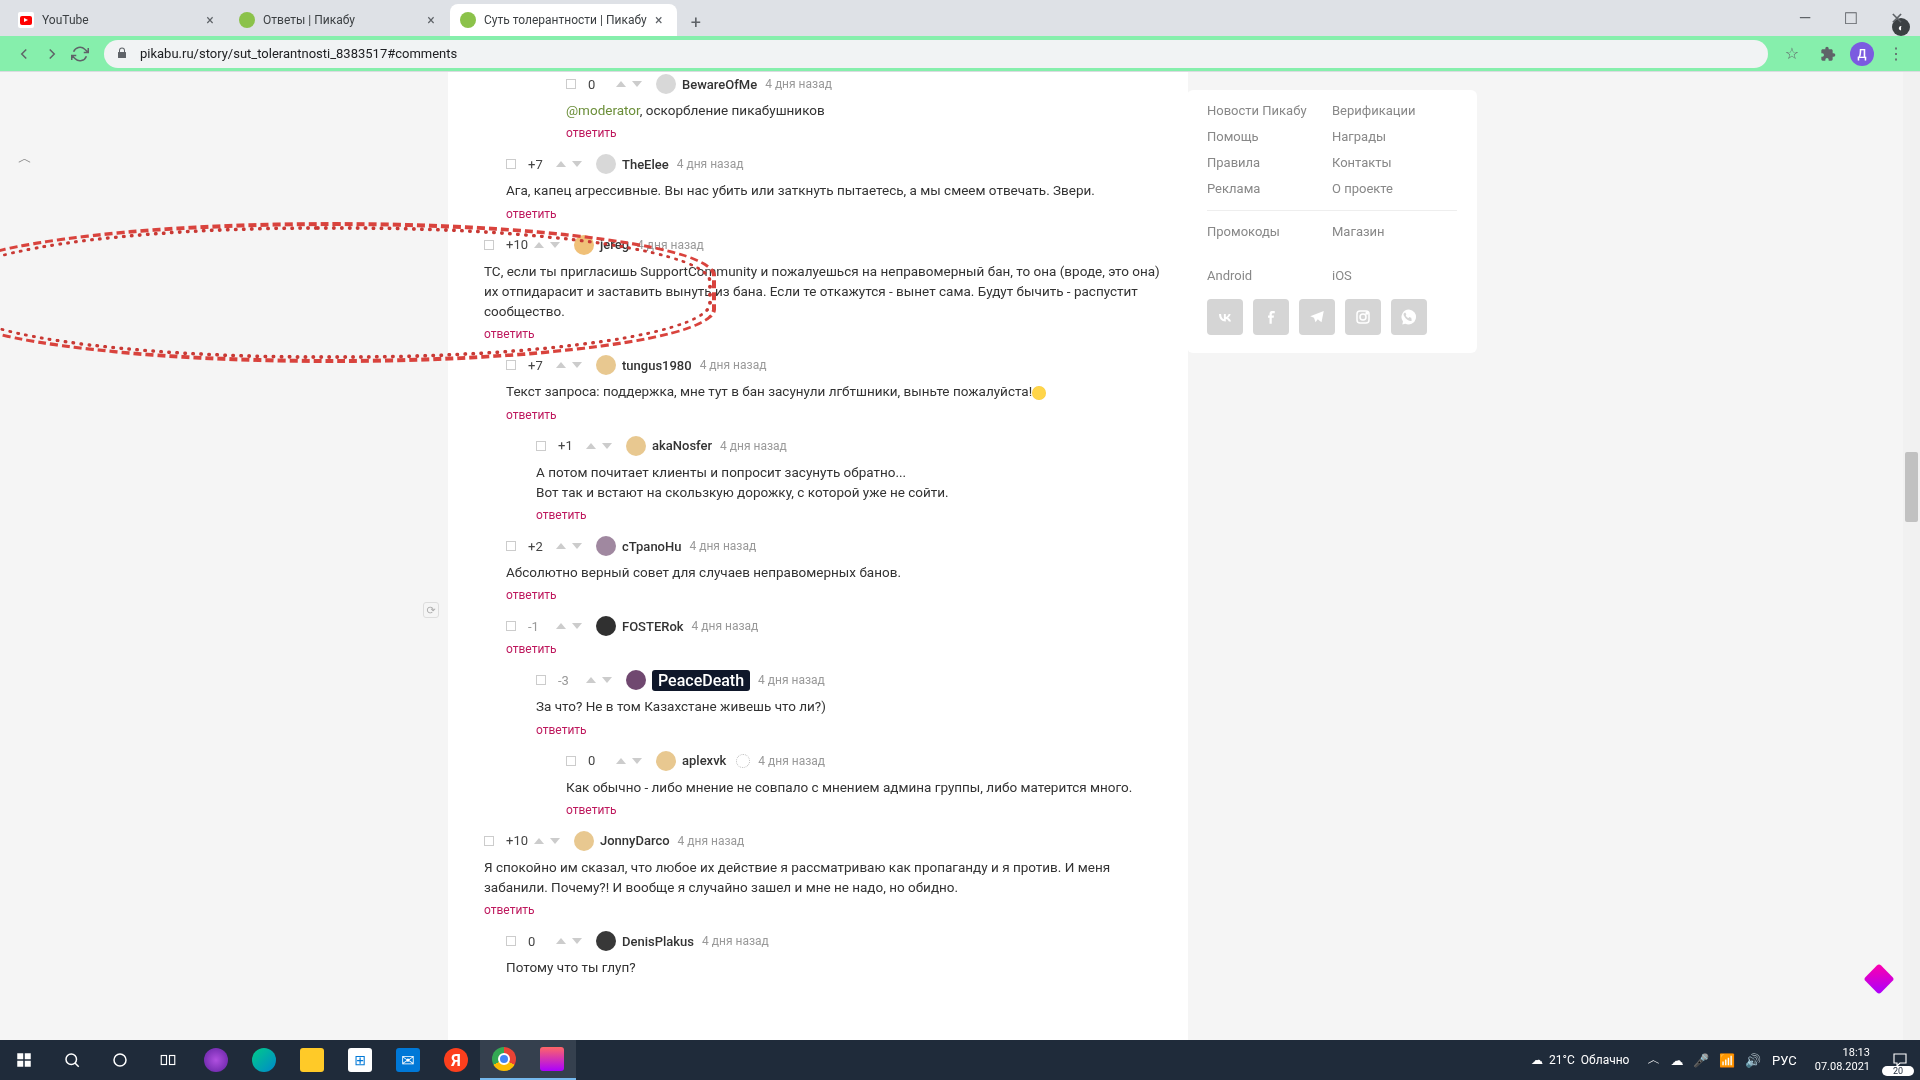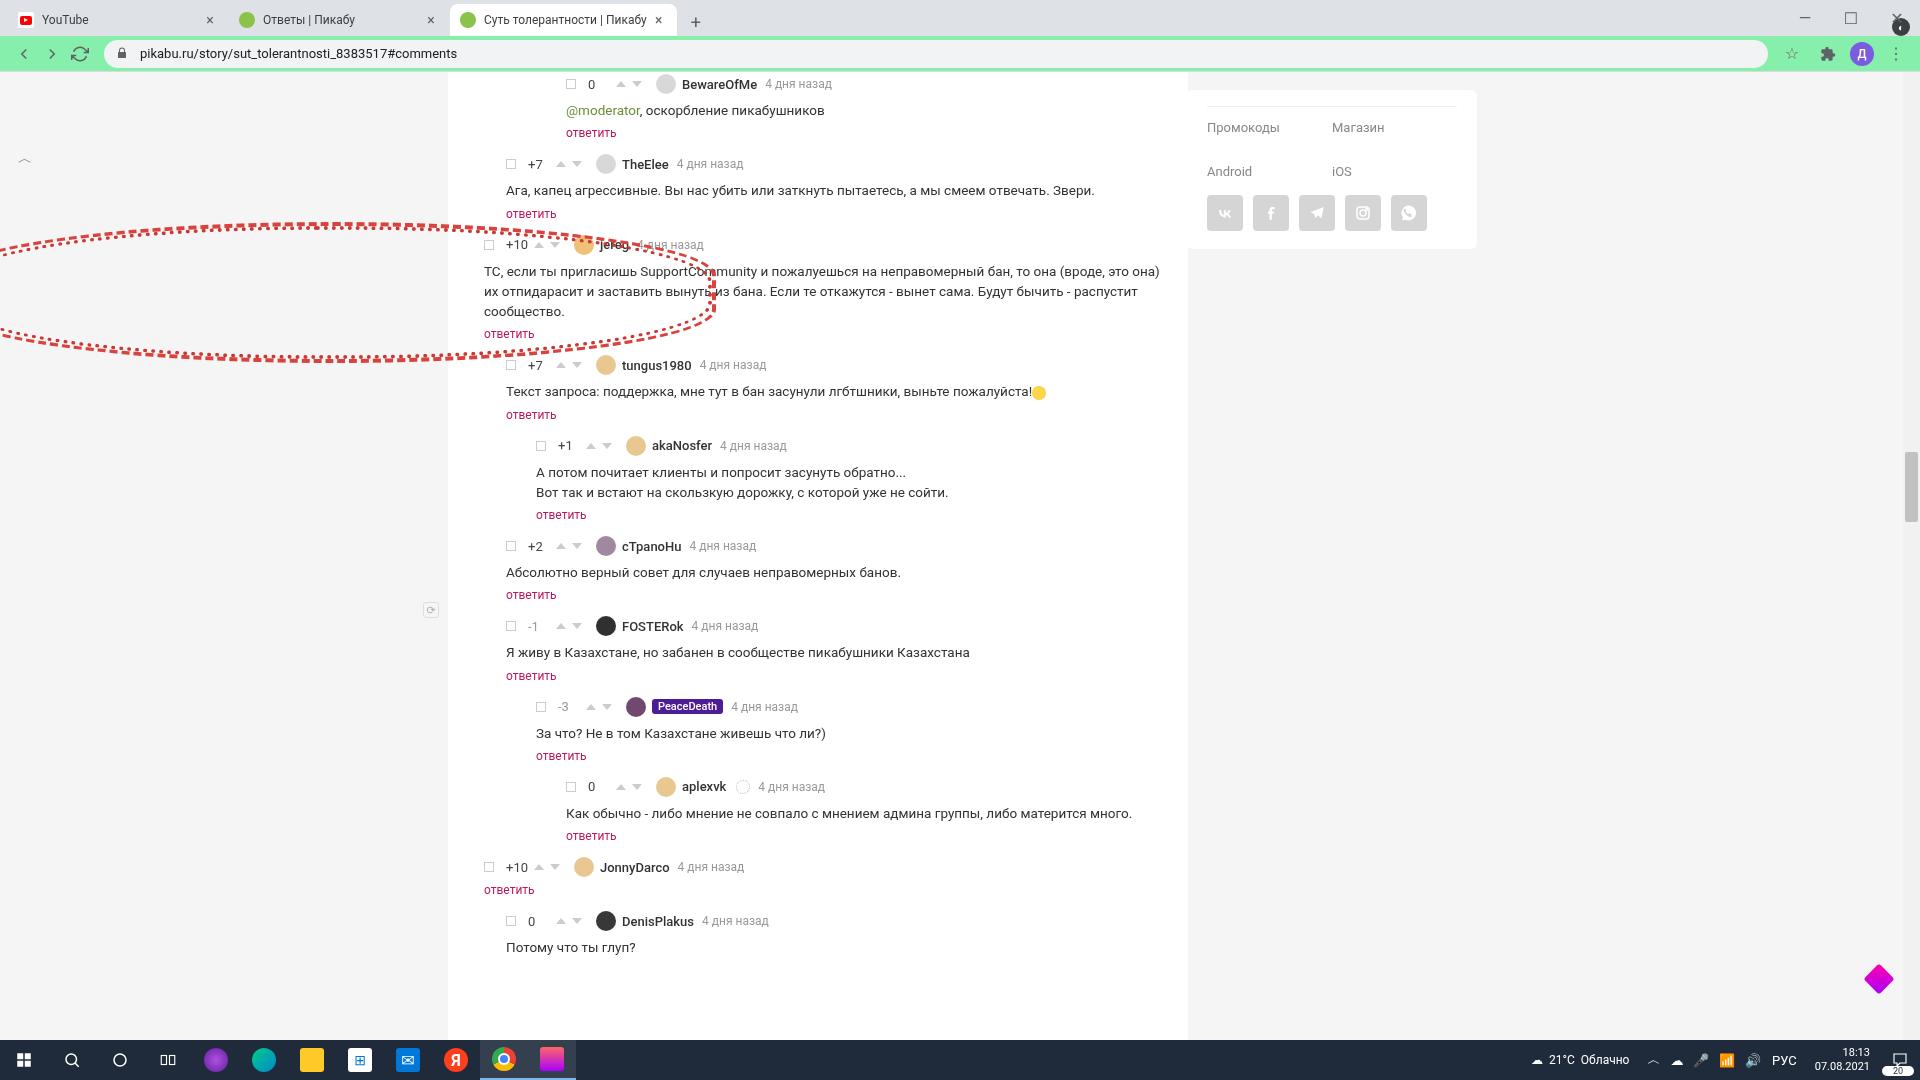--- a/index.html
+++ b/index.html
@@ -41,21 +41,21 @@
 
 .comment { padding: 0 0 6px 0; position: relative; }
 .comment-head { display: flex; align-items: center; gap: 6px; font-size: 13px; min-height: 24px; }
 .rating { color: #444; font-size: 13px; min-width: 22px; }
 .rating.gray { color: #999; }
 .vote-up, .vote-down { width: 0; height: 0; border-left: 5px solid transparent; border-right: 5px solid transparent; cursor: pointer; }
 .vote-up { border-bottom: 6px solid #ccc; }
 .vote-down { border-top: 6px solid #ccc; }
 .c-avatar { width: 20px; height: 20px; border-radius: 50%; background: #dcc; margin-left: 8px; flex-shrink: 0; }
 .username { color: #333; font-weight: 500; font-size: 13px; cursor: pointer; }
-.username.green-badge { background: #4c1d95; color: #fff; padding: 1px 6px; border-radius: 3px; font-size: 11px; }
+.username.green-badge { background: #0f172a; color: #fff; padding: 1px 6px; border-radius: 3px; font-size: 16px; }
 .timestamp { color: #999; font-size: 12px; margin-left: 2px; }
 .comment-text { font-size: 13.5px; color: #333; line-height: 1.5; padding: 4px 20px 2px 0; }
 .reply { color: #be185d; font-size: 12px; cursor: pointer; padding: 2px 0 6px 0; display: inline-block; }
 .mention { color: #6c8f3a; }
 .expand-box { width: 10px; height: 10px; border: 1px solid #ccc; margin-right: 6px; flex-shrink: 0; }
 
 .lvl-0 { margin-left: 36px; }
 .lvl-1 { margin-left: 58px; }
 .lvl-2 { margin-left: 88px; }
 .lvl-3 { margin-left: 118px; }
@@ -241,21 +241,21 @@
             <span class="timestamp">4 дня назад</span>
           </div><div class="comment-text">Абсолютно верный совет для случаев неправомерных банов.</div><span class="reply">ответить</span></div>
         <div class="comment lvl-1"><div class="comment-head">
             <span class="expand-box"></span>
             <span class="rating gray">-1</span>
             <span class="vote-up"></span>
             <span class="vote-down"></span>
             <span class="c-avatar" style="background:#303030"></span>
             <span class="username">FOSTERok</span>
             <span class="timestamp">4 дня назад</span>
-          </div><div class="comment-text">Я живу в Казахстане, но забанен в сообществе пикабушники Казахстана</div><span class="reply">ответить</span></div>
+          </div><span class="reply">ответить</span></div>
         <div class="comment lvl-2"><div class="comment-head">
             <span class="expand-box"></span>
             <span class="rating gray">-3</span>
             <span class="vote-up"></span>
             <span class="vote-down"></span>
             <span class="c-avatar" style="background:#704870"></span>
             <span class="username green-badge">PeaceDeath</span>
             <span class="timestamp">4 дня назад</span>
           </div><div class="comment-text">За что? Не в том Казахстане живешь что ли?)</div><span class="reply">ответить</span></div>
         <div class="comment lvl-3"><div class="comment-head">
@@ -269,39 +269,53 @@
             <span class="timestamp">4 дня назад</span>
           </div><div class="comment-text">Как обычно - либо мнение не совпало с мнением админа группы, либо матерится много.</div><span class="reply">ответить</span></div>
         <div class="comment lvl-0"><div class="comment-head">
             <span class="expand-box"></span>
             <span class="rating">+10</span>
             <span class="vote-up"></span>
             <span class="vote-down"></span>
             <span class="c-avatar" style="background:#e8c890"></span>
             <span class="username">JonnyDarco</span>
             <span class="timestamp">4 дня назад</span>
-          </div><span class="reply">ответить</span></div>
+          </div><div class="comment-text">Я спокойно им сказал, что любое их действие я рассматриваю как пропаганду и я против. И меня забанили. Почему?! И вообще я случайно зашел и мне не надо, но обидно.</div><span class="reply">ответить</span></div>
         <div class="comment lvl-1">
           <div class="comment-head">
             <span class="expand-box"></span>
             <span class="rating">0</span>
             <span class="vote-up"></span>
             <span class="vote-down"></span>
             <span class="c-avatar" style="background:#383838"></span>
             <span class="username">DenisPlakus</span>
             <span class="timestamp">4 дня назад</span>
           </div>
           <div class="comment-text">Потому что ты глуп?</div>
         </div>
       </div>
   </div>
 
   <div class="highlight-circle" style="left:-52px; top:148px; width:770px; height:145px;"></div>
 
   <div class="sidebar-right">
+    <div class="links">
+      <div class="col">
+        <a>Новости Пикабу</a>
+        <a>Помощь</a>
+        <a>Правила</a>
+        <a>Реклама</a>
+      </div>
+      <div class="col">
+        <a>Верификации</a>
+        <a>Награды</a>
+        <a>Контакты</a>
+        <a>О проекте</a>
+      </div>
+    </div>
     <div class="sep"></div>
     <div class="links">
       <div class="col">
           <a>Промокоды</a>
         </div>
       <div class="col">
           <a>Магазин</a>
         </div>
     </div>
     <div class="platforms links">

